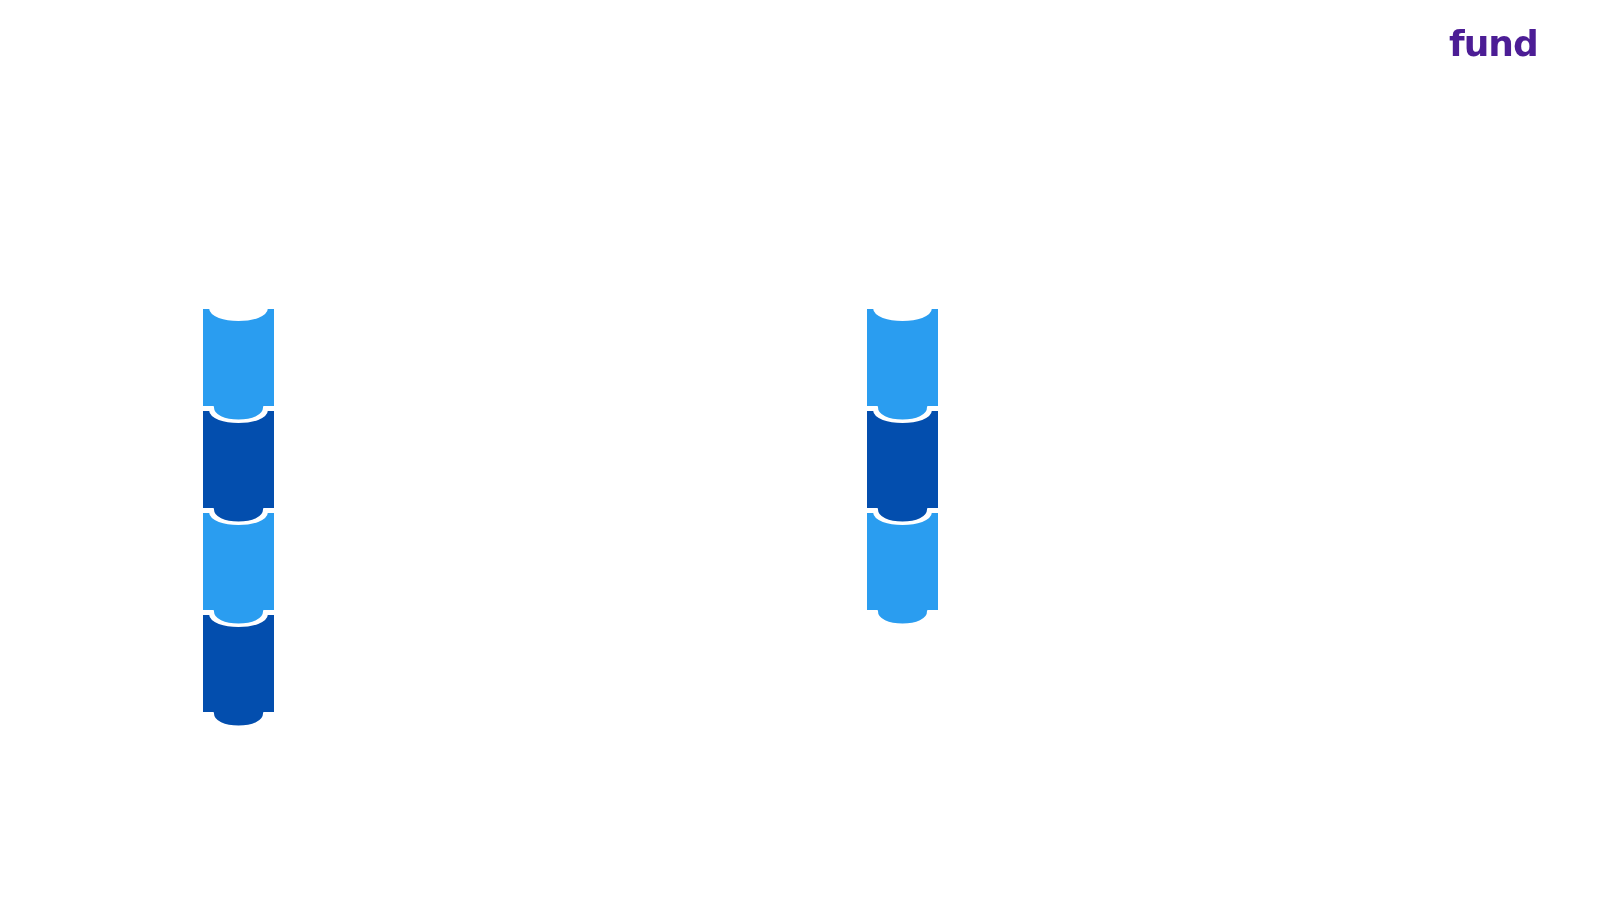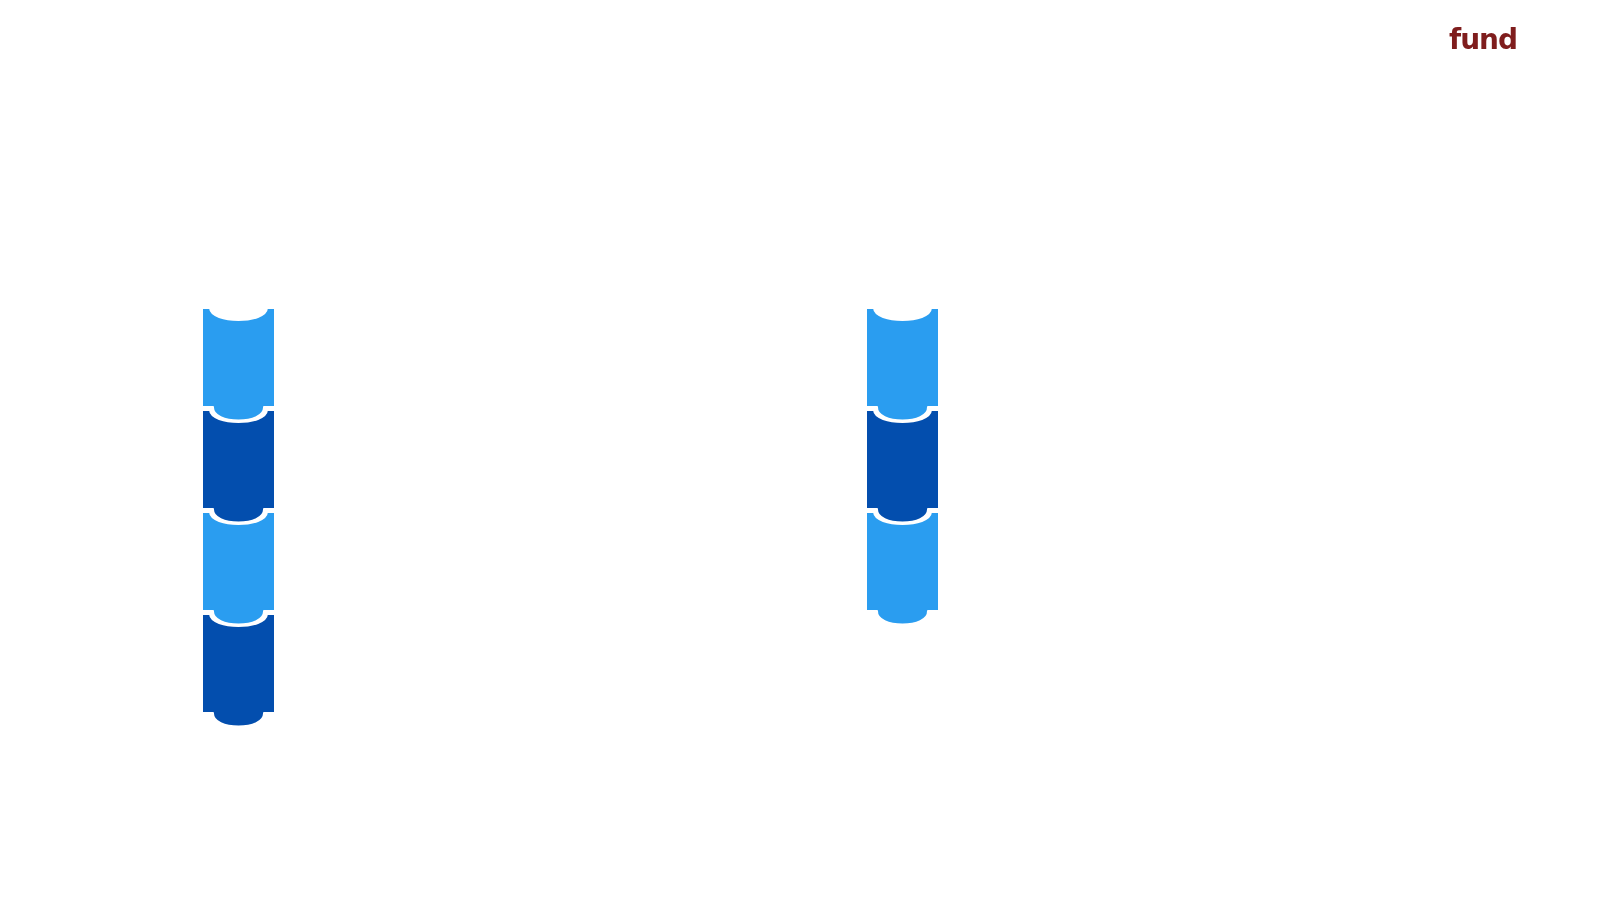--- a/index.html
+++ b/index.html
@@ -13,23 +13,23 @@
       position: relative;
       overflow: hidden;
       font-family: "Liberation Sans", sans-serif;
     }
     .logo {
       position: absolute;
       top: 26px;
       left: 1449px;
       font-family: "DejaVu Sans", sans-serif;
       font-weight: bold;
-      font-size: 28px;
+      font-size: 36px;
       letter-spacing: -1px;
-      color: #7f1d1d;
+      color: #4c1d95;
       line-height: 1;
     }
     .stack {
       position: absolute;
       width: 90px;
     }
     #stack-left { left: 200px; top: 300px; height: 440px; }
     #stack-right { left: 864px; top: 300px; height: 340px; }
     .stack svg {
       position: absolute;

